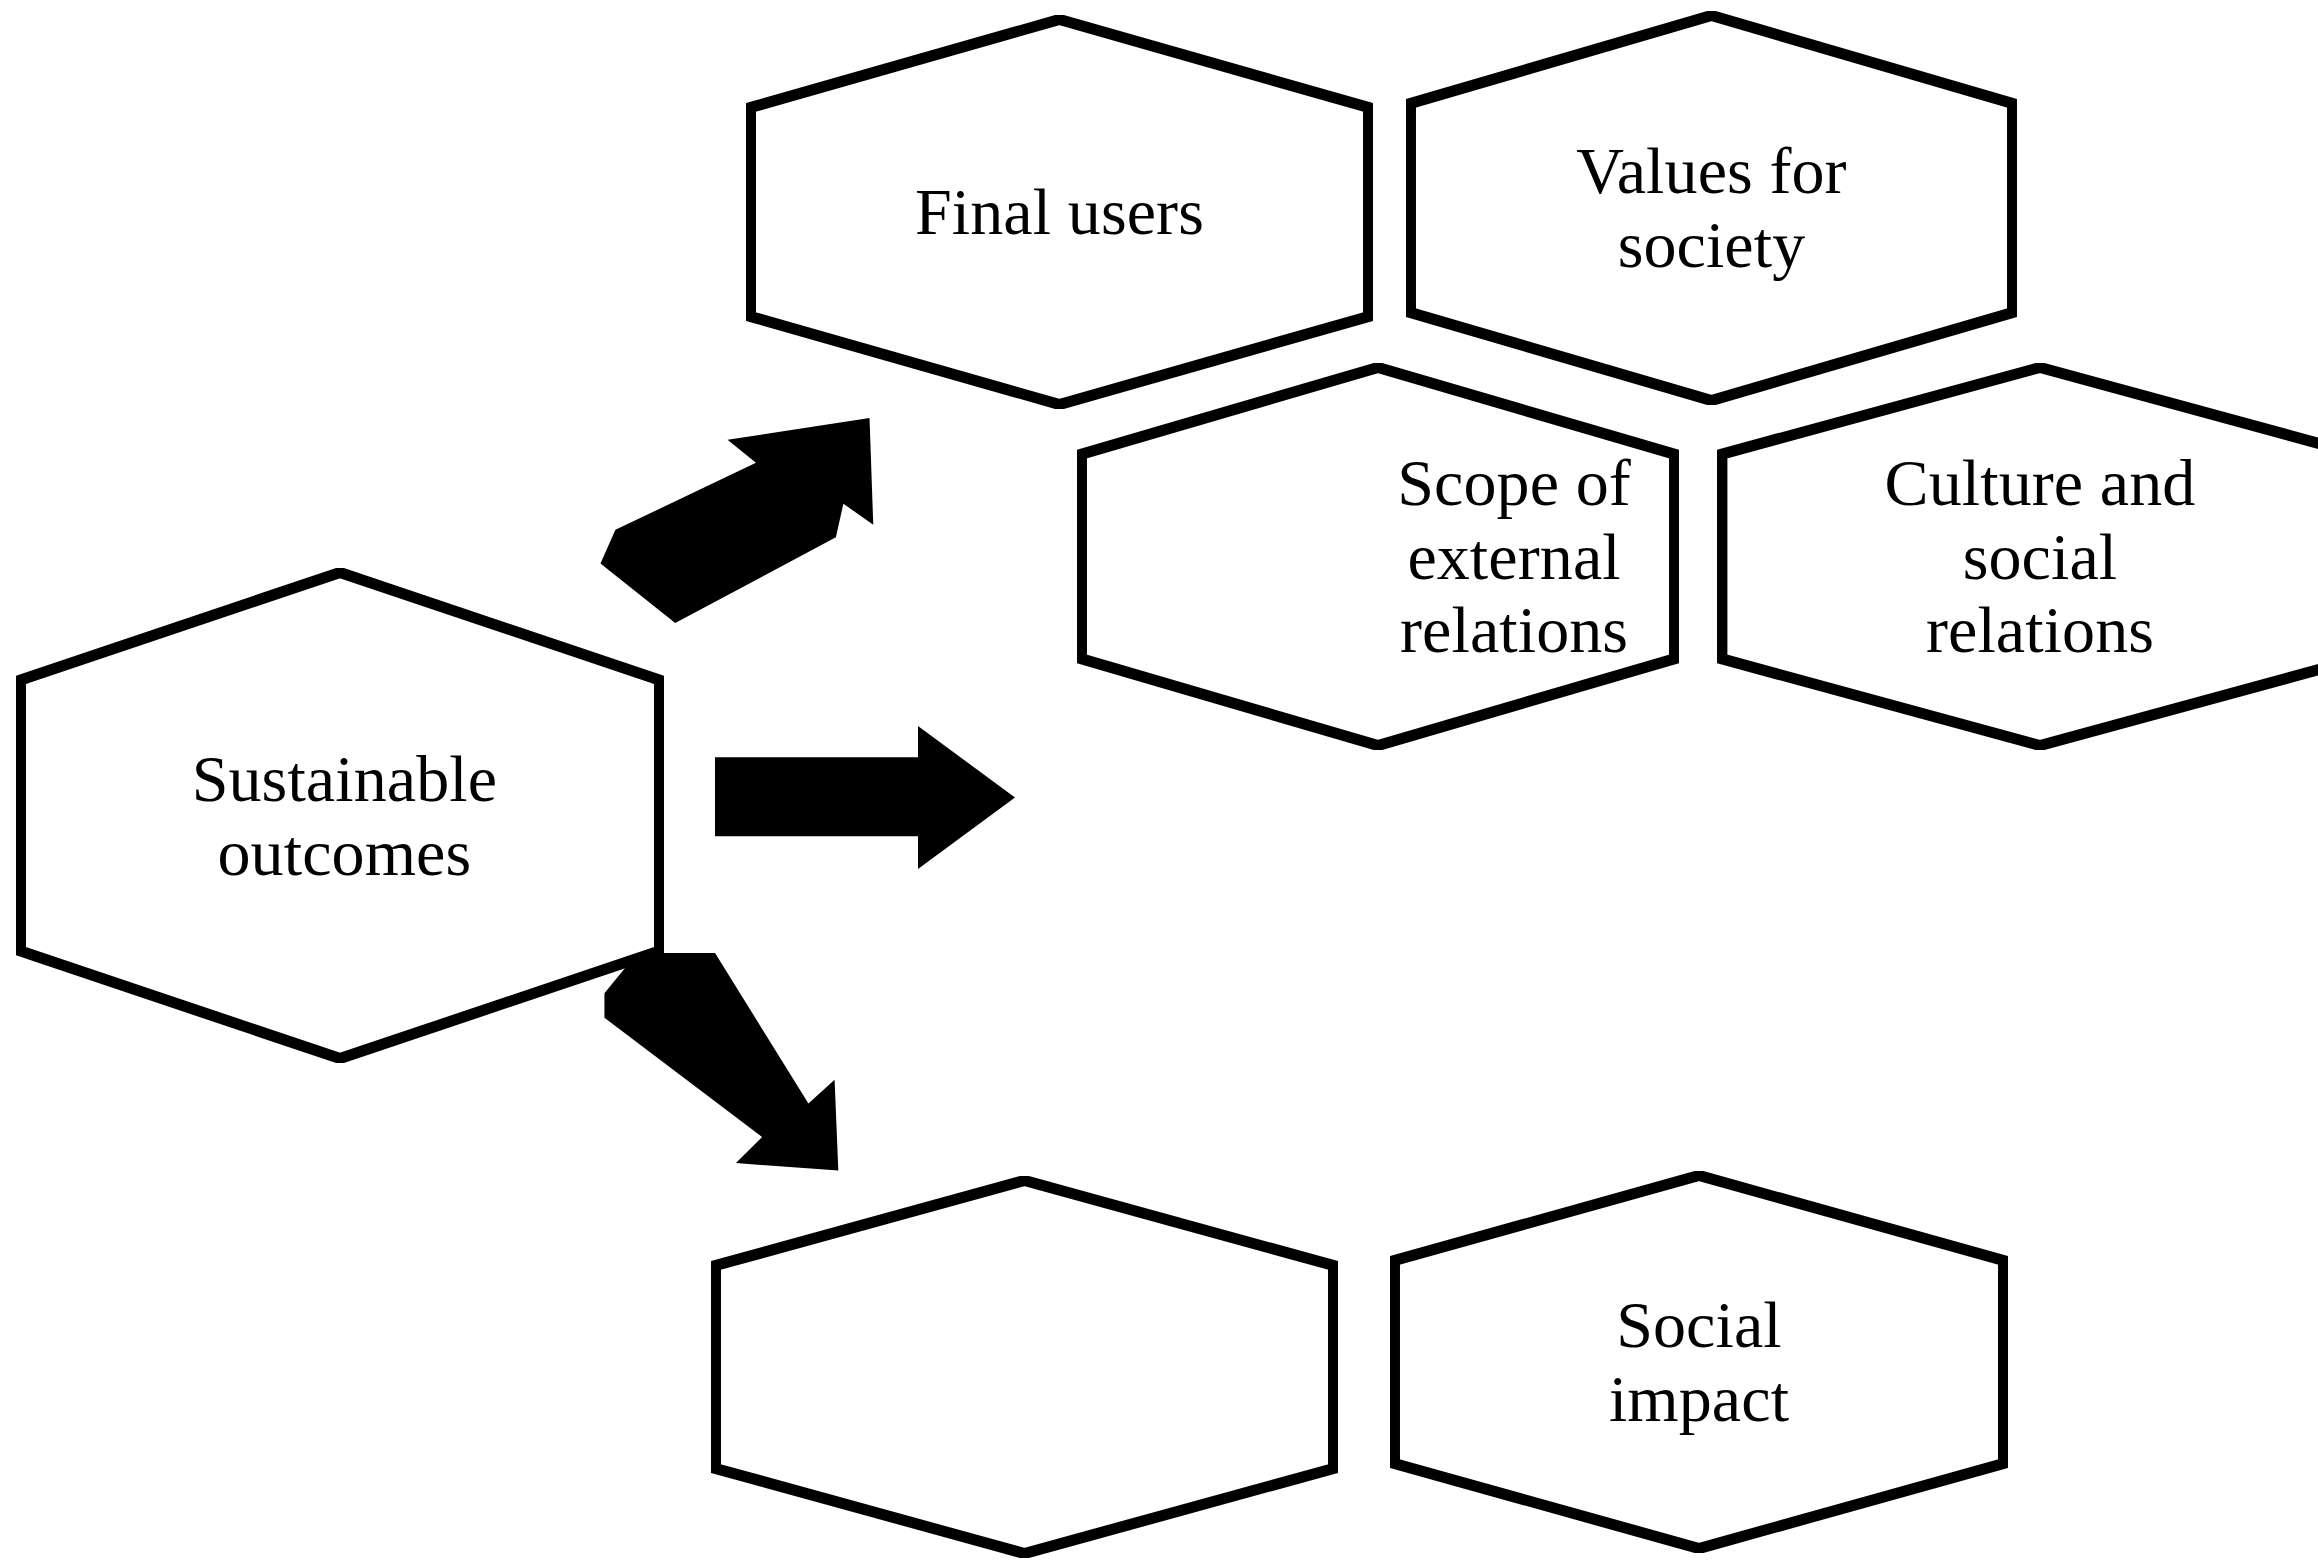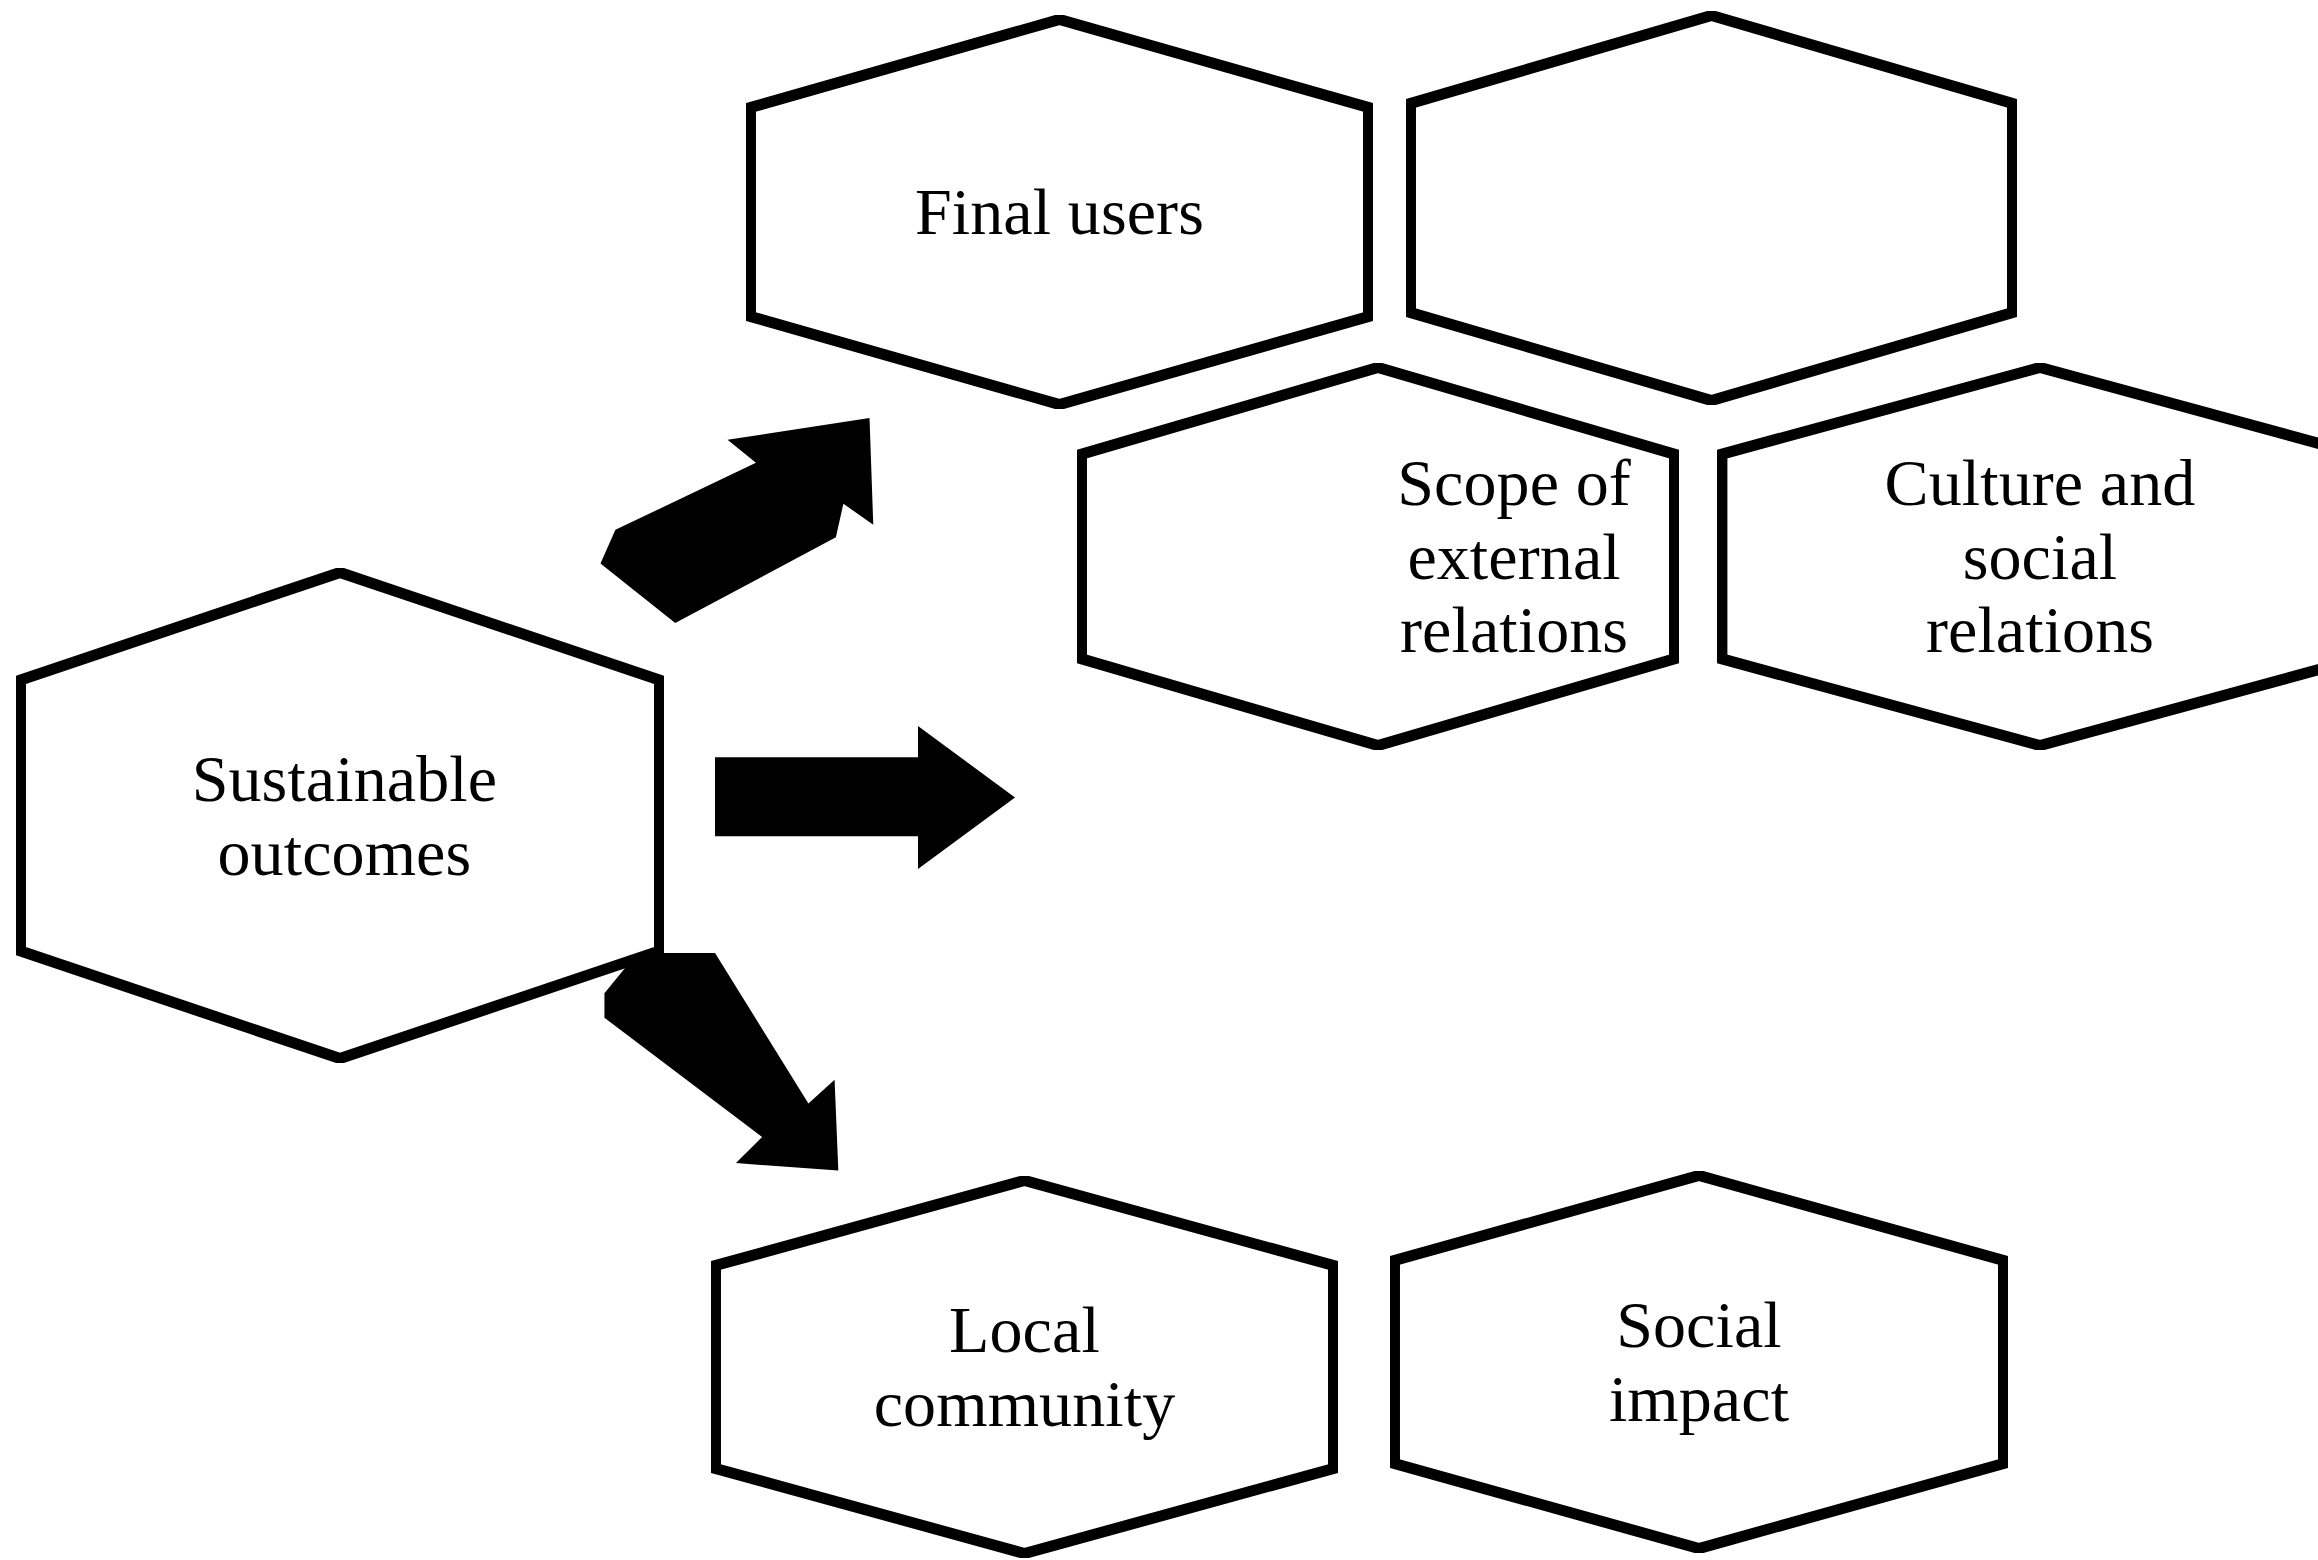--- a/index.html
+++ b/index.html
@@ -86,20 +86,22 @@
     <svg viewBox="0 0 840 528" preserveAspectRatio="none">
       <polygon points="420,6 834,124 834,404 420,522 6,404 6,124" fill="#FFFFFF" stroke="#000000" stroke-width="11" vector-effect="non-scaling-stroke"></polygon>
     </svg>
     <div class="hex-label">Final users</div>
   </div>
 
   <div class="hex" style="left:1406px; top:10.5px; width:611px; height:394px;">
     <svg viewBox="0 0 818 528" preserveAspectRatio="none">
       <polygon points="409,6 812,124 812,404 409,522 6,404 6,124" fill="#FFFFFF" stroke="#000000" stroke-width="11" vector-effect="non-scaling-stroke"></polygon>
     </svg>
+    <div class="hex-label">Values for
+society</div>
   </div>
 
   <div class="hex" style="left:1077px; top:363px; width:602px; height:387px;justify-content:flex-end;">
     <svg viewBox="0 0 806 518" preserveAspectRatio="none">
       <polygon points="403,6 800,122 800,396 403,512 6,396 6,122" fill="#FFFFFF" stroke="#000000" stroke-width="11" vector-effect="non-scaling-stroke"></polygon>
     </svg>
     <div class="hex-label">Scope of
 external
 relations</div>
   </div>
@@ -112,22 +114,20 @@
 social
 relations</div>
   </div>
 
 
 
   <div class="hex" style="left:711px; top:1176px; width:627px; height:382px;">
     <svg viewBox="0 0 840 512" preserveAspectRatio="none">
       <polygon points="420,6 834,120 834,392 420,506 6,392 6,120" fill="#FFFFFF" stroke="#000000" stroke-width="11" vector-effect="non-scaling-stroke"></polygon>
     </svg>
-    <div class="hex-label">Local
-community</div>
   </div>
 
   <div class="hex" style="left:1390px; top:1171px; width:618px; height:382px;">
     <svg viewBox="0 0 828 512" preserveAspectRatio="none">
       <polygon points="414,6 822,120 822,392 414,506 6,392 6,120" fill="#FFFFFF" stroke="#000000" stroke-width="11" vector-effect="non-scaling-stroke"></polygon>
     </svg>
     <div class="hex-label">Social
 impact</div>
   </div>
 

